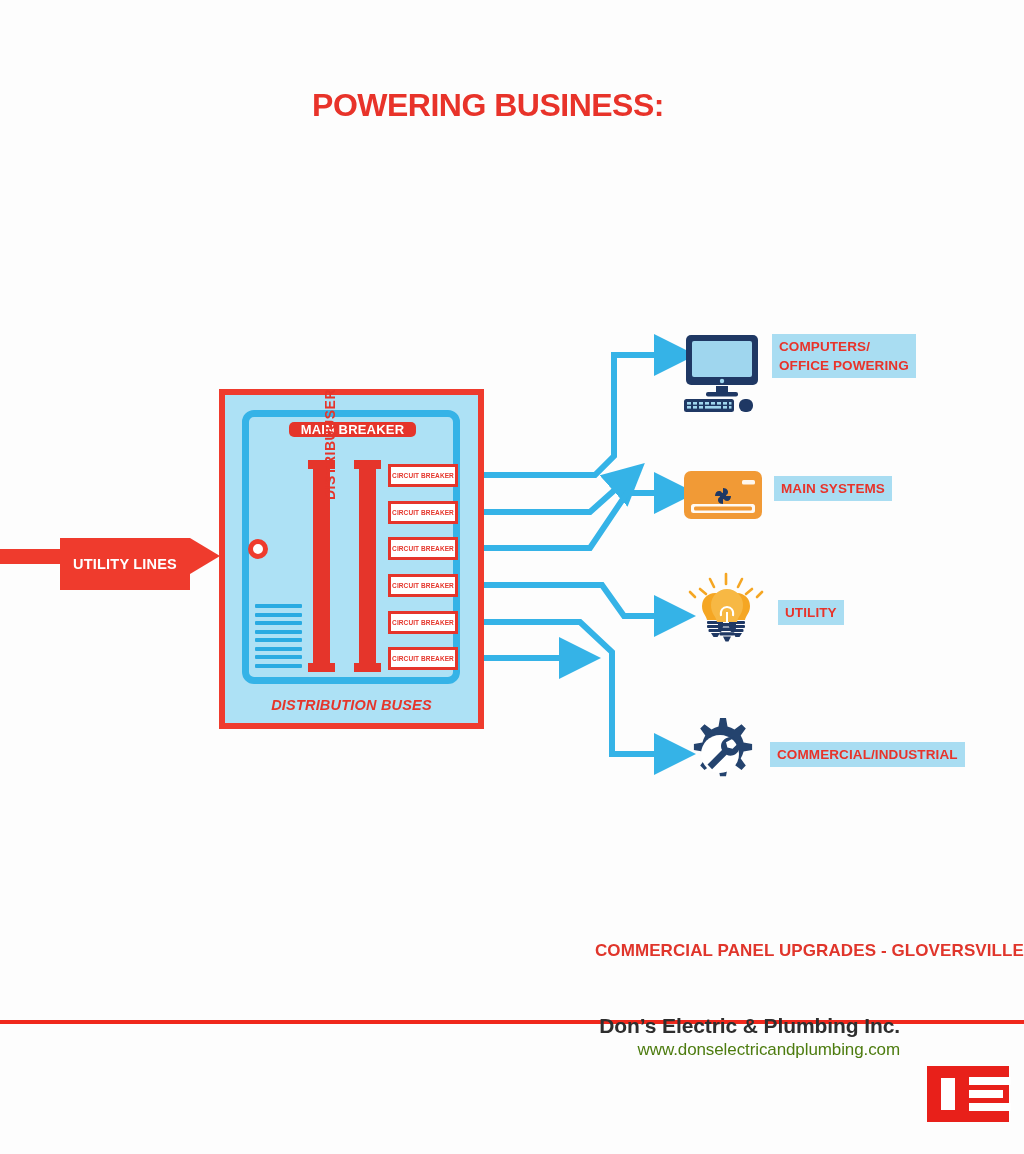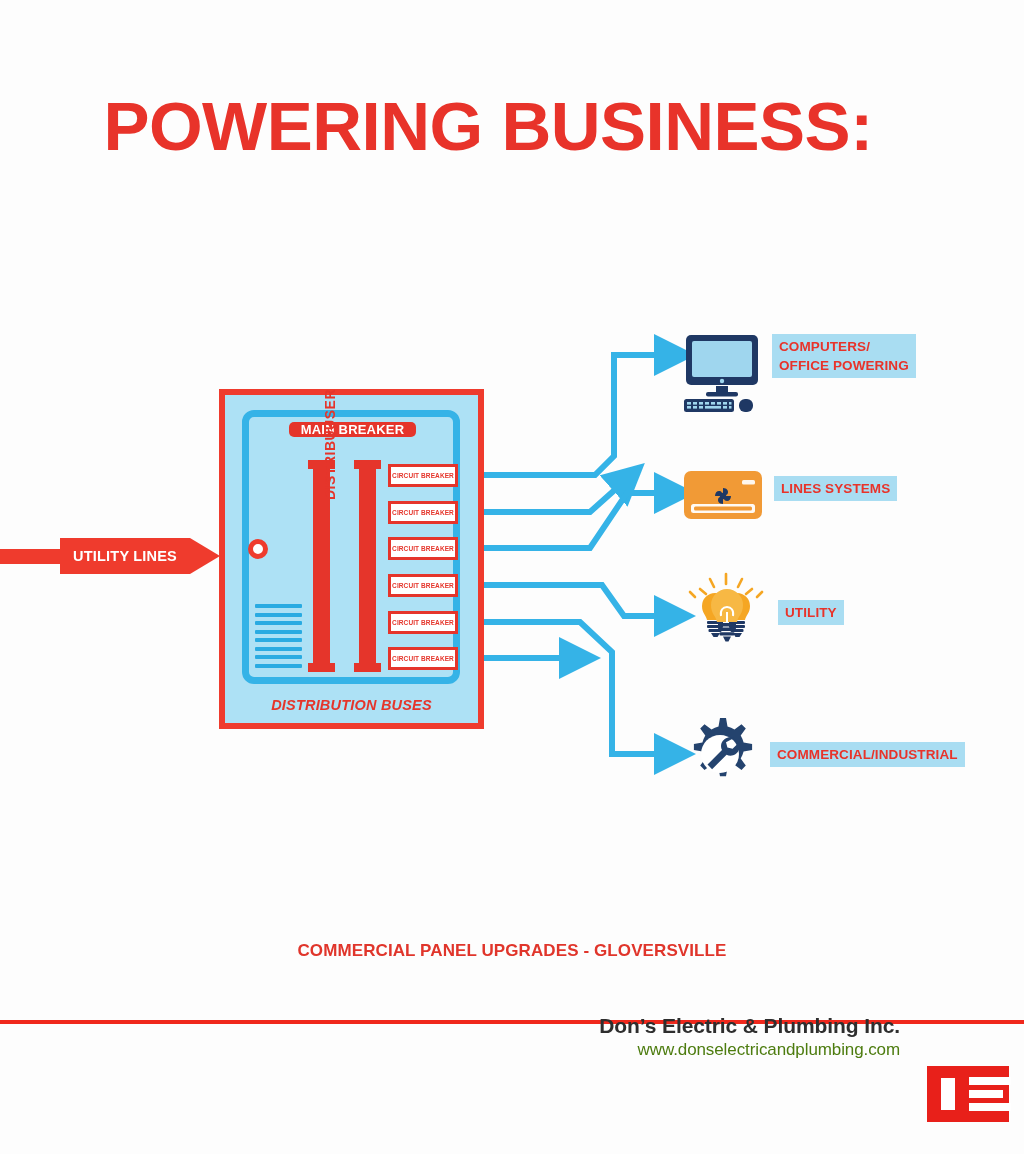--- a/index.html
+++ b/index.html
@@ -21,21 +21,21 @@
 
   
   .title {
     position: absolute;
     top: 88px;
     left: 0;
     width: 976px;
     text-align: center;
     color: #e8332a;
     font-weight: bold;
-    font-size: 69px;
+    font-size: 32px;
     line-height: 1.12;
     letter-spacing: -0.5px;
   }
   .title-l2 { display: block; }
 
   
   .utility-wrap {
     position: absolute;
     left: 0;
     top: 538px;
@@ -44,21 +44,21 @@
   }
   .utility-tail {
     position: absolute;
     left: 0; top: 11px;
     width: 65px; height: 15px;
     background: #ef3b2d;
   }
   .utility-box {
     position: absolute;
     left: 60px; top: 0;
-    width: 130px; height: 36px;
+    width: 130px; height: 52px;
     background: #ef3b2d;
     color: #ffffff;
     font-weight: bold;
     font-size: 14.5px;
     letter-spacing: 0.2px;
     display: flex;
     align-items: center;
     justify-content: center;
     white-space: nowrap;
   }
@@ -208,21 +208,21 @@
     padding: 3px 7px;
     white-space: nowrap;
     letter-spacing: 0.1px;
   }
 
   
   .caption {
     position: absolute;
     left: 0; top: 941px;
     width: 1024px;
-    text-align: center;
+    text-align: right;
     color: #e0352b;
     font-weight: bold;
     font-size: 17px;
     letter-spacing: 0.1px;
   }
   .divider {
     position: absolute;
     left: 0; top: 1020px;
     width: 1024px; height: 4px;
     background: #f0281c;
@@ -366,21 +366,21 @@
         <path d="M9,1 C13,1 15,4 13.5,7 C12.5,8.6 10.5,8.2 9,7 Z"></path>
         <path d="M17,9 C17,13 14,15 11,13.5 C9.4,12.5 9.8,10.5 11,9 Z"></path>
         <path d="M9,17 C5,17 3,14 4.5,11 C5.5,9.4 7.5,9.8 9,11 Z"></path>
         <path d="M1,9 C1,5 4,3 7,4.5 C8.6,5.5 8.2,7.5 7,9 Z"></path>
       </g>
       <rect x="58" y="9" width="13" height="4.5" rx="1.6" fill="#ffffff" opacity="0.92"></rect>
       <rect x="7" y="33" width="64" height="9" rx="2.5" fill="#ffffff" opacity="0.95"></rect>
       <rect x="10" y="35.5" width="58" height="4" rx="1.5" fill="#f19a36"></rect>
     </svg>
     <div class="load-label" style="left:90px; top:5px;">
-      <span>LINES SYSTEMS</span>
+      <span>MAIN SYSTEMS</span>
     </div>
   </div>
 
   <div class="load" style="left:680px; top:572px;">
     <svg width="92" height="72" viewBox="0 0 92 72">
       <g stroke="#f5a623" stroke-width="2.6" stroke-linecap="round">
         <line x1="46" y1="2" x2="46" y2="12"></line>
         <line x1="30" y1="7" x2="34" y2="15"></line>
         <line x1="62" y1="7" x2="58" y2="15"></line>
         <line x1="20" y1="17" x2="26" y2="22"></line>

